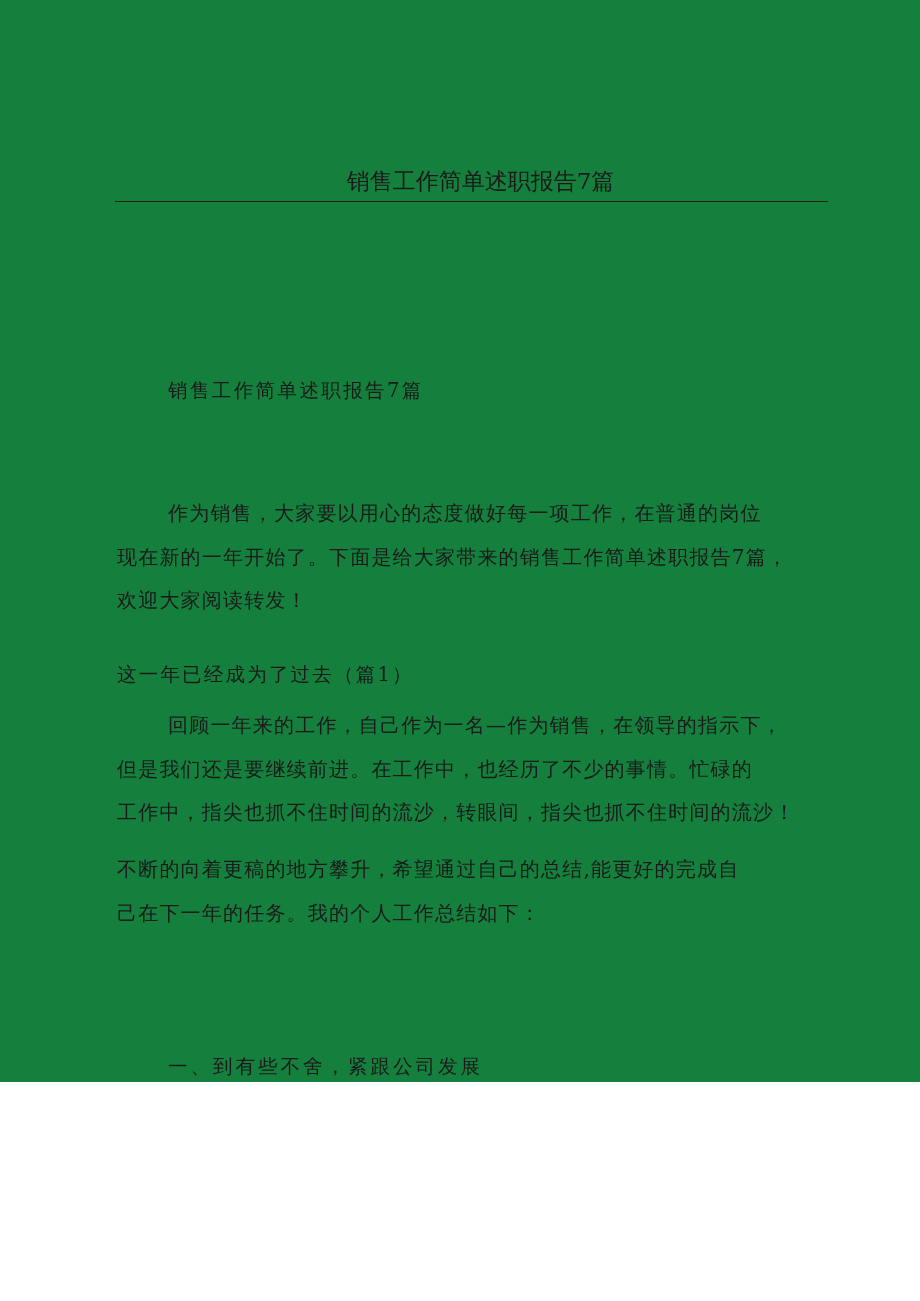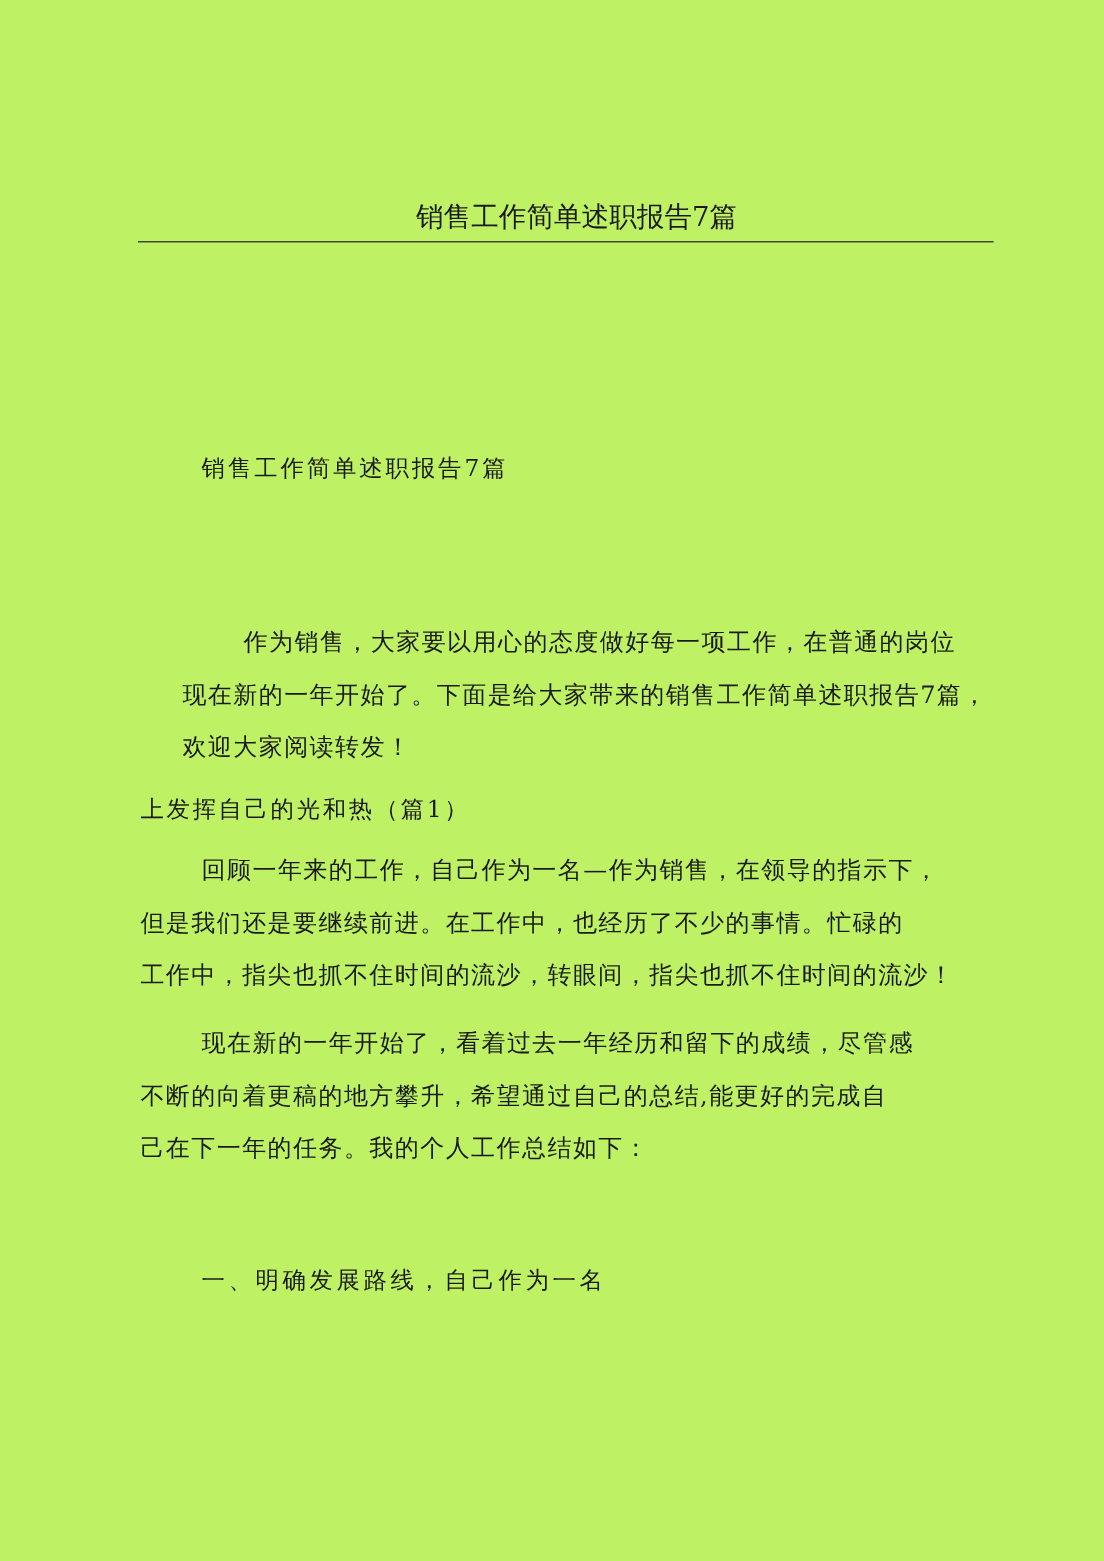--- a/index.html
+++ b/index.html
@@ -13,22 +13,22 @@
       position: relative;
       overflow: hidden;
       font-family: "DejaVu Serif", "Liberation Serif", serif;
       color: #1a1a1a;
     }
     .page {
       position: absolute;
       left: 0;
       top: 0;
       width: 920px;
-      height: 1301px;
-      background: #bef264;
+      height: 1082px;
+      background: #15803d;
     }
     .doc-header {
       position: absolute;
       left: 115px;
       top: 166px;
       width: 713px;
       height: 35px;
       border-bottom: 1.2px solid #222;
       text-align: center;
     }
@@ -55,21 +55,21 @@
       width: 720px;
       font-size: 20px;
       line-height: 43.5px;
       letter-spacing: 1.2px;
       color: #1a1a1a;
       text-align: justify;
       text-align-last: left;
       margin: 0;
     }
     .indent { text-indent: 51px; }
-    .p-intro { top: 514px; margin-left: 35px; }
+    .p-intro { top: 492px; }
     .section-heading {
       position: absolute;
       left: 117px;
       top: 660px;
       font-size: 19.5px;
       line-height: 30px;
       letter-spacing: 2.2px;
       color: #1a1a1a;
       white-space: nowrap;
     }
@@ -97,29 +97,28 @@
   </div>
 
   <div class="subtitle">销售工作简单述职报告7篇</div>
 
   <p class="body-text p-intro">
     <span class="line indent">作为销售，大家要以用心的态度做好每一项工作，在普通的岗位</span>
     <span class="line">现在新的一年开始了。下面是给大家带来的销售工作简单述职报告7篇，</span>
     <span class="line">欢迎大家阅读转发！</span>
   </p>
 
-  <div class="section-heading">上发挥自己的光和热（篇1）</div>
+  <div class="section-heading">这一年已经成为了过去（篇1）</div>
 
   <p class="body-text p-review">
     <span class="line indent">回顾一年来的工作，自己作为一名—作为销售，在领导的指示下，</span>
     <span class="line">但是我们还是要继续前进。在工作中，也经历了不少的事情。忙碌的</span>
     <span class="line">工作中，指尖也抓不住时间的流沙，转眼间，指尖也抓不住时间的流沙！</span>
   </p>
 
   <p class="body-text p-newyear">
-    <span class="line indent">现在新的一年开始了，看着过去一年经历和留下的成绩，尽管感</span>
     <span class="line">不断的向着更稿的地方攀升，希望通过自己的总结,能更好的完成自</span>
     <span class="line">己在下一年的任务。我的个人工作总结如下：</span>
   </p>
 
-  <div class="item-heading">一、明确发展路线，自己作为一名</div>
+  <div class="item-heading">一、到有些不舍，紧跟公司发展</div>
 
 </div>
 
 </body></html>

